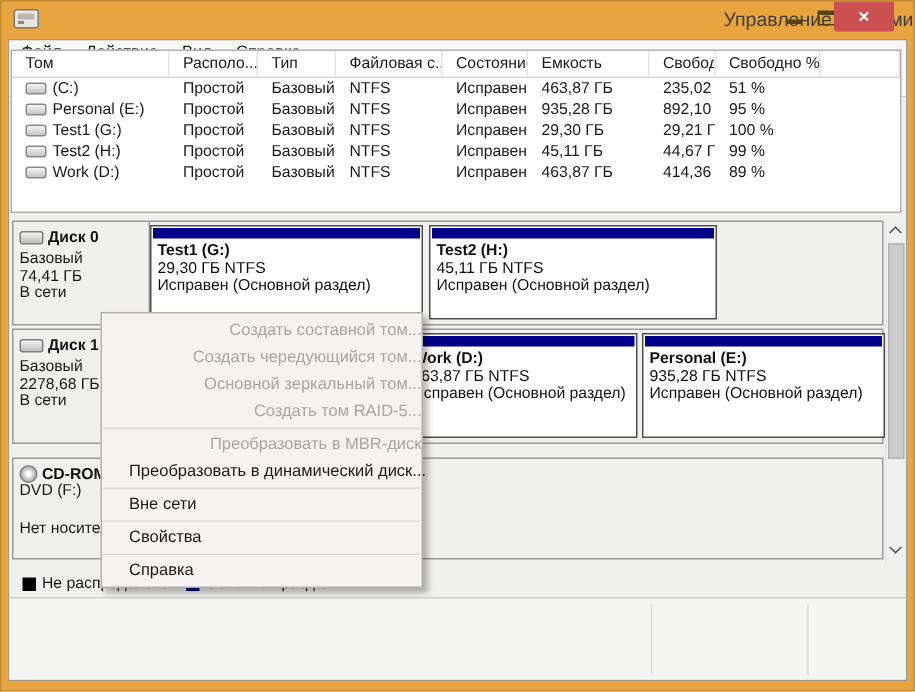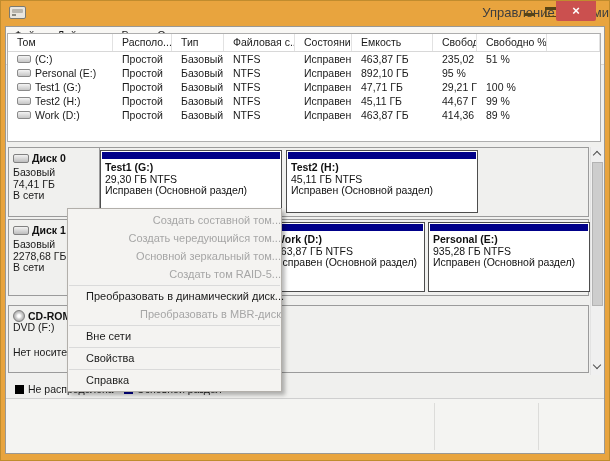--- a/index.html
+++ b/index.html
@@ -177,34 +177,35 @@
       </div>
       <div class="vl-grid vl-row">
         <div class="dc vol-cell-name">
             <span class="drive-ico"></span>
             <span>Personal (E:)</span>
           </div>
         <div class="dc">Простой</div>
         <div class="dc">Базовый</div>
         <div class="dc">NTFS</div>
         <div class="dc">Исправен...</div>
+        <div class="dc">935,28 ГБ</div>
         <div class="dc">892,10 ГБ</div>
         <div class="dc">95 %</div>
           <div class="dc"></div>
       </div>
       <div class="vl-grid vl-row">
         <div class="dc vol-cell-name">
             <span class="drive-ico"></span>
             <span>Test1 (G:)</span>
           </div>
         <div class="dc">Простой</div>
         <div class="dc">Базовый</div>
         <div class="dc">NTFS</div>
         <div class="dc">Исправен...</div>
-        <div class="dc">47,71 ГБ</div>
+        <div class="dc">29,30 ГБ</div>
         <div class="dc">29,21 ГБ</div>
         <div class="dc">100 %</div>
           <div class="dc"></div>
       </div>
       <div class="vl-grid vl-row">
         <div class="dc vol-cell-name">
             <span class="drive-ico"></span>
             <span>Test2 (H:)</span>
           </div>
         <div class="dc">Простой</div>
@@ -336,22 +337,22 @@
       </div>
     </div>
   </div>
 
   <div class="ctx">
     <div class="ctx-item disabled">Создать составной том...</div>
     <div class="ctx-item disabled">Создать чередующийся том...</div>
     <div class="ctx-item disabled">Основной зеркальный том...</div>
     <div class="ctx-item disabled">Создать том RAID-5...</div>
     <div class="ctx-sep"></div>
+    <div class="ctx-item disabled">Преобразовать в MBR-диск</div>
     <div class="ctx-item">Преобразовать в динамический диск...</div>
-    <div class="ctx-item disabled">Преобразовать в MBR-диск</div>
     <div class="ctx-sep"></div>
     <div class="ctx-item">Вне сети</div>
     <div class="ctx-sep"></div>
     <div class="ctx-item">Свойства</div>
     <div class="ctx-sep"></div>
     <div class="ctx-item">Справка</div>
   </div>
 
 </div>
 

